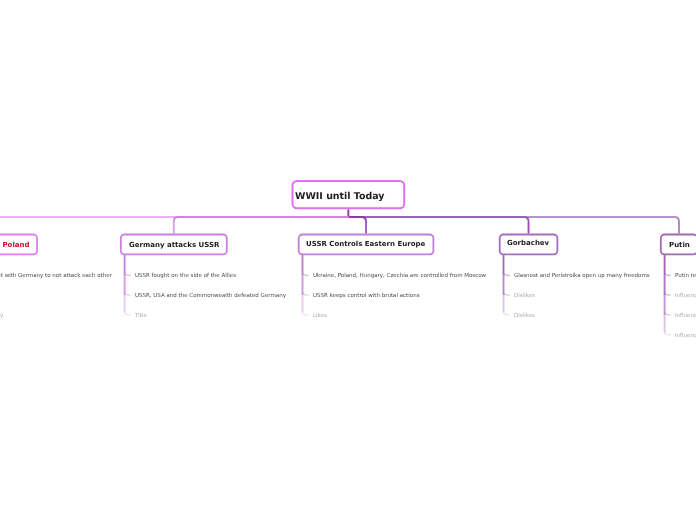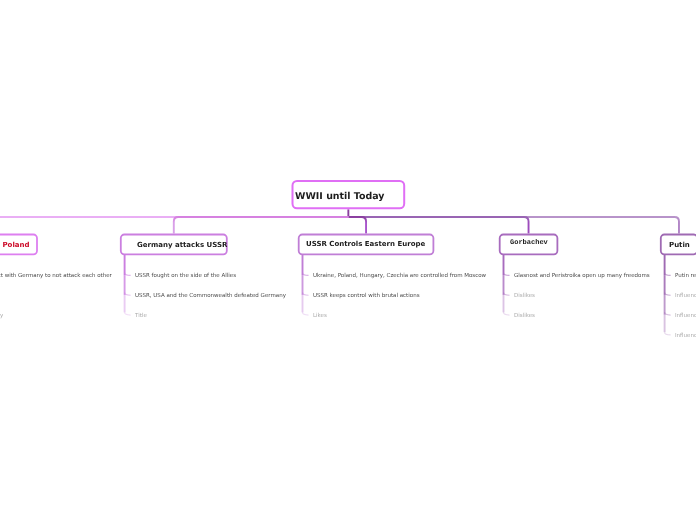--- a/index.html
+++ b/index.html
@@ -83,33 +83,33 @@
     <path d="M664.6 314.76 L664.6 332.19000000000005" stroke="#9f6ab3" stroke-opacity="0.400" stroke-width="1.9" fill="none"></path>
     <path d="M664.6 332.19000000000005 Q664.6 334.89000000000004 670.6 334.89000000000004" stroke="#9f6ab3" stroke-opacity="0.248" stroke-width="1.15" fill="none"></path>
     <rect x="292.50" y="180.90" width="111.70" height="27.45" rx="4.5" ry="4.5" fill="#fff" stroke="#e06ff5" stroke-width="2"></rect>
   </svg>
 <div id="nodes">
     <div class="node" style="left: -75.9625px; top: 233.6px; width: 113.862px; height: 21.6px; border: none; background: transparent;">
       <span class="node-label" style="color: rgb(204, 10, 40);">Germany attacks Poland</span>
     </div>
     <div class="item" style="left: -61.0625px; top: 275.1px; color: rgb(74, 74, 74);">USSR has a secret pact with Germany to not attack each other</div>
     <div class="item" style="left: -61.0625px; top: 314.76px; color: rgb(170, 170, 170);">Influenced by Germany</div>
-    <div class="node" style="left: 119.9px; top: 233.6px; width: 107.8px; height: 21.6px; border: none; background: transparent; margin-left: 8px;">
+    <div class="node" style="left: 119.9px; top: 233.6px; width: 107.8px; height: 21.6px; border: none; background: transparent;">
       <span class="node-label" style="color: rgb(28, 28, 28);">Germany attacks USSR</span>
     </div>
     <div class="item" style="left: 134.8px; top: 275.1px; color: rgb(74, 74, 74);">USSR fought on the side of the Allies</div>
     <div class="item" style="left: 134.8px; top: 294.93px; color: rgb(74, 74, 74);">USSR, USA and the Commonwealth defeated Germany</div>
     <div class="item" style="left: 134.8px; top: 314.76px; color: rgb(170, 170, 170);">Title</div>
     <div class="node" style="left: 297.8px; top: 233.6px; width: 136.5px; height: 20px; border: none; background: transparent;">
       <span class="node-label" style="color: rgb(28, 28, 28);">USSR Controls Eastern Europe</span>
     </div>
     <div class="item" style="left: 312.7px; top: 275.1px; color: rgb(74, 74, 74);">Ukraine, Poland, Hungary, Czechia are controlled from Moscow</div>
     <div class="item" style="left: 312.7px; top: 294.93px; color: rgb(74, 74, 74);">USSR keeps control with brutal actions</div>
     <div class="item" style="left: 312.7px; top: 314.76px; color: rgb(170, 170, 170);">Likes</div>
-    <div class="node" style="left: 498.8px; top: 233.6px; width: 59.4875px; height: 17px; border: none; background: transparent; font-family: Liberation Mono, monospace;">
+    <div class="node" style="left: 498.8px; top: 233.6px; width: 59.4875px; height: 17px; border: none; background: transparent;">
       <span class="node-label" style="color: rgb(28, 28, 28);">Gorbachev</span>
     </div>
     <div class="item" style="left: 513.7px; top: 275.1px; color: rgb(74, 74, 74);">Glasnost and Peristroika open up many freedoms</div>
     <div class="item" style="left: 513.7px; top: 294.93px; color: rgb(170, 170, 170);">Dislikes</div>
     <div class="item" style="left: 513.7px; top: 314.76px; color: rgb(170, 170, 170);">Dislikes</div>
     <div class="node" style="left: 659.9px; top: 233.6px; width: 38.1437px; height: 21.6px; border: none; background: transparent;">
       <span class="node-label" style="color: rgb(28, 28, 28);">Putin</span>
     </div>
     <div class="item" style="left: 674.8px; top: 275.1px; color: rgb(74, 74, 74);">Putin restores the Russian empire</div>
     <div class="item" style="left: 674.8px; top: 294.93px; color: rgb(170, 170, 170);">Influenced by</div>

